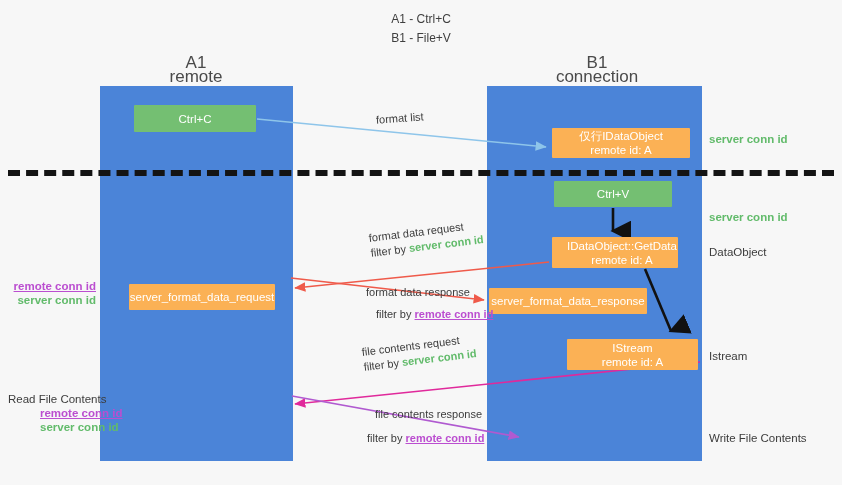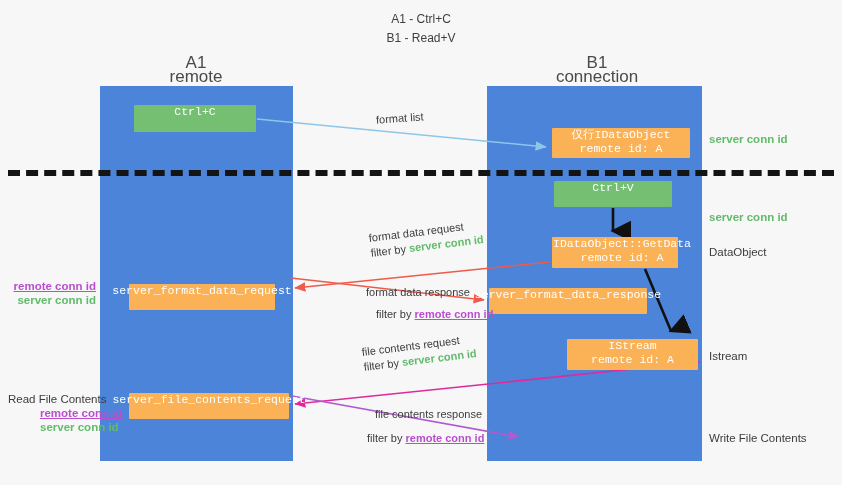--- a/index.html
+++ b/index.html
@@ -74,26 +74,26 @@
     border-top: 6px dashed #141414;
   }
 
   
   .node {
     position: absolute;
     box-sizing: border-box;
     display: flex;
     flex-direction: column;
     align-items: center;
+    justify-content: center;
     text-align: center;
     color: #ffffff;
     font-size: 11.5px;
     line-height: 14px;
     border-radius: 1px;
-    font-family: Liberation Mono, monospace;
   }
   .node.green { background: #74bf72; }
   .node.orange { background: #fbb155; }
   .node .l2 { display: block; }
 
   #node-ctrlc   { left: 134px; top: 105px; width: 122px; height: 27px; }
   #node-idata   { left: 552px; top: 128px; width: 138px; height: 30px; }
   #node-ctrlv   { left: 554px; top: 181px; width: 118px; height: 26px; }
   #node-getdata { left: 552px; top: 237px; width: 126px; height: 31px; padding-left: 14px; }
   #node-sfdreq  { left: 129px; top: 284px; width: 146px; height: 26px; }
@@ -153,21 +153,21 @@
   #lbl-fcresp { left: 349px; top: 407px; }
   #lbl-fcresp .line2 { display:block; margin-left: 18px; margin-top: 9px; }
 </style>
 </head>
 <body>
 
 <div class="canvas">
 
   <div class="title">
     <div>A1 - Ctrl+C</div>
-    <div>B1 - Read+V</div>
+    <div>B1 - File+V</div>
   </div>
 
   <div class="col-head" id="head-a1">
     <span class="l1">A1</span>
     <span class="l2">remote</span>
   </div>
   <div class="col-head" id="head-b1">
     <span class="l1">B1</span>
     <span class="l2">connection</span>
   </div>
@@ -235,23 +235,20 @@
 
   <div class="node orange" id="node-sfdresp">
     <span>server_format_data_response</span>
   </div>
 
   <div class="node orange" id="node-istream">
     <span>IStream</span>
     <span class="l2">remote id: A</span>
   </div>
 
-  <div class="node orange" id="node-sfcreq">
-    <span>server_file_contents_request</span>
-  </div>
 
 
   <div class="edge-label" id="lbl-formatlist">
     <span>format list</span>
   </div>
 
   <div class="edge-label" id="lbl-fdreq">
     <span>format data request</span><br>
     <span>filter by </span><b class="green-txt">server conn id</b>
   </div>

